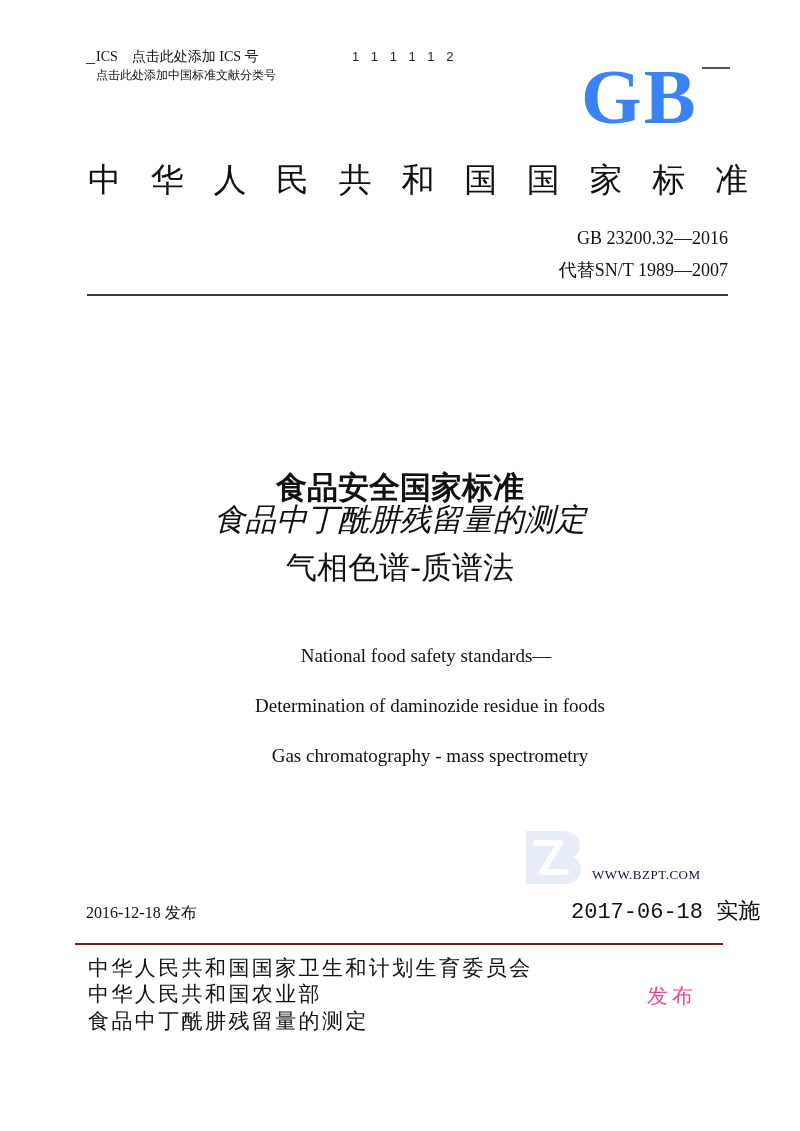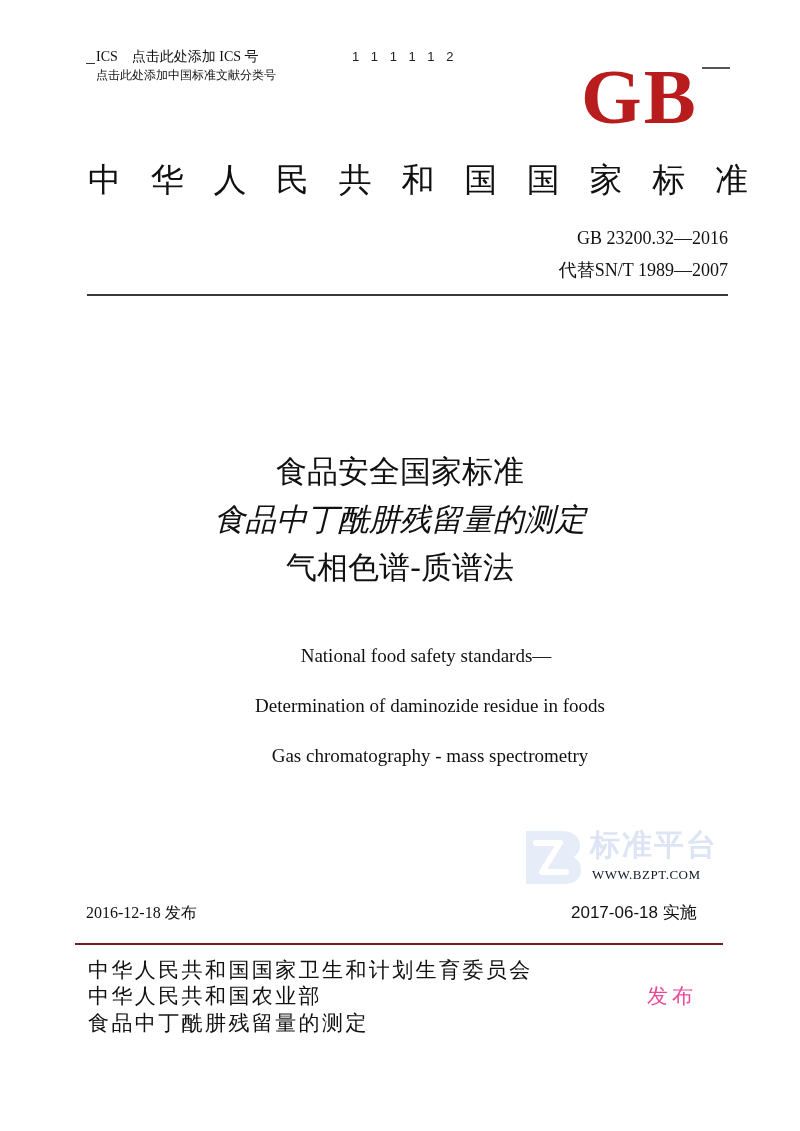--- a/index.html
+++ b/index.html
@@ -42,21 +42,21 @@
     }
 
     
     .gb-logo {
       left: 581px; top: 62px;
       font-family: "Liberation Serif", serif;
       font-weight: bold;
       font-size: 78px;
       line-height: 70px;
       letter-spacing: 2px;
-      color: #b91c1c;
+      color: #3b82f6;
     }
     .gb-dash {
       left: 702px; top: 67px; width: 28px; height: 2px; background: #555;
     }
 
     
     .national-standard {
       left: 88px; top: 158px; width: 660px;
       display: flex; justify-content: space-between;
       font-family: "DejaVu Sans", sans-serif;
@@ -84,21 +84,21 @@
       left: 87px; top: 294px; width: 641px; height: 2px; background: #3a3a3a;
     }
 
     
     .cn-title {
       left: 0; width: 800px; text-align: center;
       font-family: "DejaVu Sans", sans-serif;
       font-size: 31px; line-height: 44px;
       color: #111;
     }
-    .cn-title-1 { top: 449px; }
+    .cn-title-1 { top: 465px; font-weight: bold; }
     .cn-title-2 { top: 497px; font-style: italic; }
     .cn-title-3 { top: 545px; }
 
     
     .en-title {
       left: 0; width: 800px; text-align: center;
       font-family: "Liberation Serif", serif;
       font-size: 19px; line-height: 24px;
       color: #111;
     }
@@ -130,32 +130,32 @@
 
     
     .issue-date {
       left: 86px; top: 902px;
       font-size: 16px; line-height: 22px;
       font-family: "Liberation Serif", serif;
       white-space: nowrap;
     }
     .impl-date {
       left: 571px; top: 902px;
-      font-size: 17px; line-height: 22px;
-      font-family: Liberation Sans, sans-serif;
+      font-size: 22px; line-height: 22px;
+      font-family: Liberation Mono, monospace;
       white-space: nowrap;
     }
     .red-rule {
       left: 75px; top: 943px; width: 648px; height: 2px; background: #7a1a24;
     }
 
     
     .authority {
       left: 88px;
-      font-family: Liberation Serif, serif;
+      font-family: Liberation Mono, monospace;
       font-size: 21px; line-height: 26px;
       letter-spacing: 2.4px;
       white-space: nowrap;
       color: #111;
     }
     .authority-1 { top: 957px; }
     .authority-2 { top: 983px; }
     .authority-3 { top: 1010px; }
     .publish-label {
       left: 647px; top: 983px;
@@ -202,21 +202,20 @@
 
 <div class="abs en-title en-title-1">National food safety standards—</div>
 <div class="abs en-title en-title-2">Determination of daminozide residue in foods</div>
 <div class="abs en-title en-title-3">Gas chromatography - mass spectrometry</div>
 
 <div class="abs watermark">
   <svg class="wm-logo" viewBox="0 0 58 56" xmlns="http://www.w3.org/2000/svg">
     <path d="M2 2 H38 C50 2 56 9 56 17 C56 22 53 26 49 28 C54 30 57 35 57 41 C57 49 51 55 40 55 H2 Z" fill="#e6ecf8"></path>
     <path d="M12 14 H36 L18 43 H42" fill="none" stroke="#ffffff" stroke-width="6" stroke-linejoin="round" stroke-linecap="round"></path>
   </svg>
-  <div class="wm-text">标准平台</div>
   <div class="wm-url">WWW.BZPT.COM</div>
 </div>
 
 <div class="abs issue-date">2016-12-18 发布</div>
 <div class="abs impl-date">2017-06-18 实施</div>
 <div class="abs red-rule"></div>
 
 <div class="abs authority authority-1">中华人民共和国国家卫生和计划生育委员会</div>
 <div class="abs authority authority-2">中华人民共和国农业部</div>
 <div class="abs authority authority-3">食品中丁酰肼残留量的测定</div>

